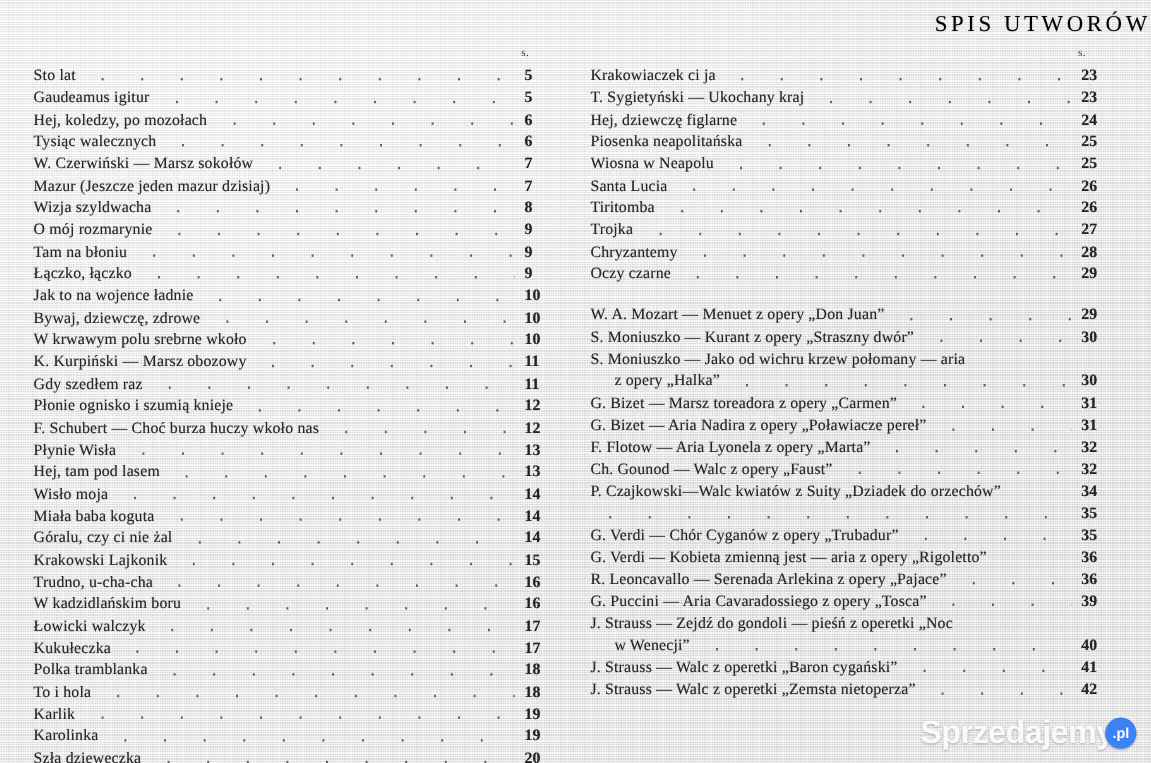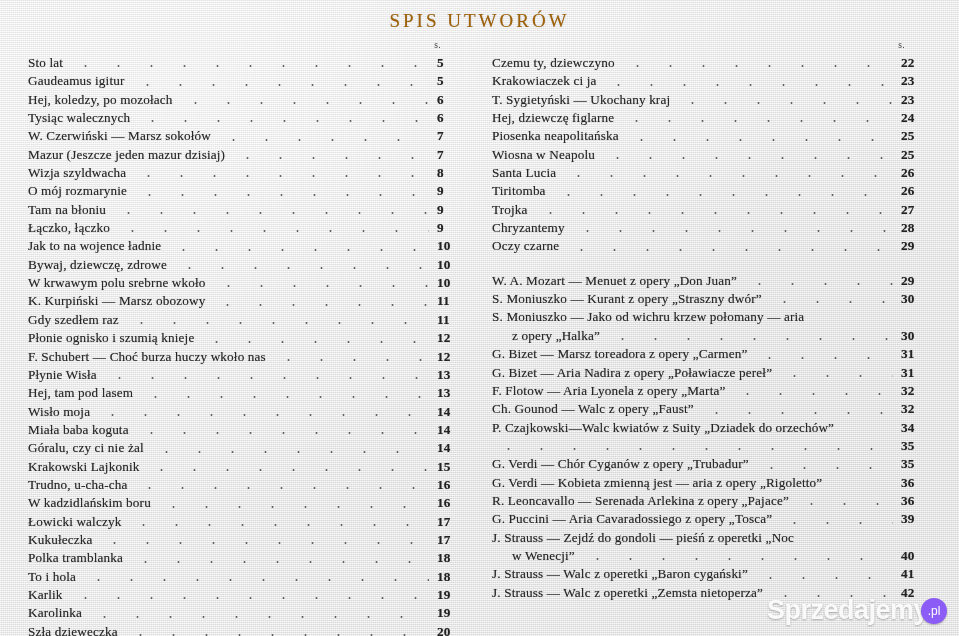--- a/index.html
+++ b/index.html
@@ -31,25 +31,25 @@
     position: absolute;
     inset: 0;
   }
 
   
   #title {
     position: absolute;
     top: 10px;
     left: 0;
     right: 0;
-    text-align: center;
+    text-align: right;
     font-size: 19px;
     letter-spacing: 3.0px;
     font-weight: 400;
-    color: #a16207;
+    color: #000000;
     font-family: "Liberation Serif", serif;
     text-shadow: 0 0 1px rgba(90,90,90,0.45);
   }
 
   
   .column {
     position: absolute;
     top: 40px;
     width: 435px;
   }
@@ -133,24 +133,24 @@
     font-size: 27px;
     font-weight: 700;
     color: rgba(255,255,255,0.92);
     letter-spacing: -0.5px;
     text-shadow: 0 1px 2px rgba(120,120,120,0.55);
   }
   #watermark .wm-badge {
     width: 26px;
     height: 26px;
     border-radius: 50%;
-    background: #8b5cf6;
+    background: #3b82f6;
     color: #ffffff;
     font-size: 12px;
-    font-weight: 400;
+    font-weight: 700;
     display: flex;
     align-items: center;
     justify-content: center;
     margin-left: -7px;
     box-shadow: 0 1px 2px rgba(0,0,0,0.25);
   }
 </style>
 </head>
 <body>
 
@@ -327,25 +327,20 @@
         </div>
       </div>
   </div>
 
   <div class="column" id="col-right">
     <div class="col-head">
       <span class="s-label">s.</span>
     </div>
     <div class="entries" id="entries-right">
         <div class="entry">
-          <span class="etitle">Czemu ty, dziewczyno</span>
-          <span class="leader"></span>
-          <span class="pageno">22</span>
-        </div>
-        <div class="entry">
           <span class="etitle">Krakowiaczek ci ja</span>
           <span class="leader"></span>
           <span class="pageno">23</span>
         </div>
         <div class="entry">
           <span class="etitle">T. Sygietyński — Ukochany kraj</span>
           <span class="leader"></span>
           <span class="pageno">23</span>
         </div>
         <div class="entry">

